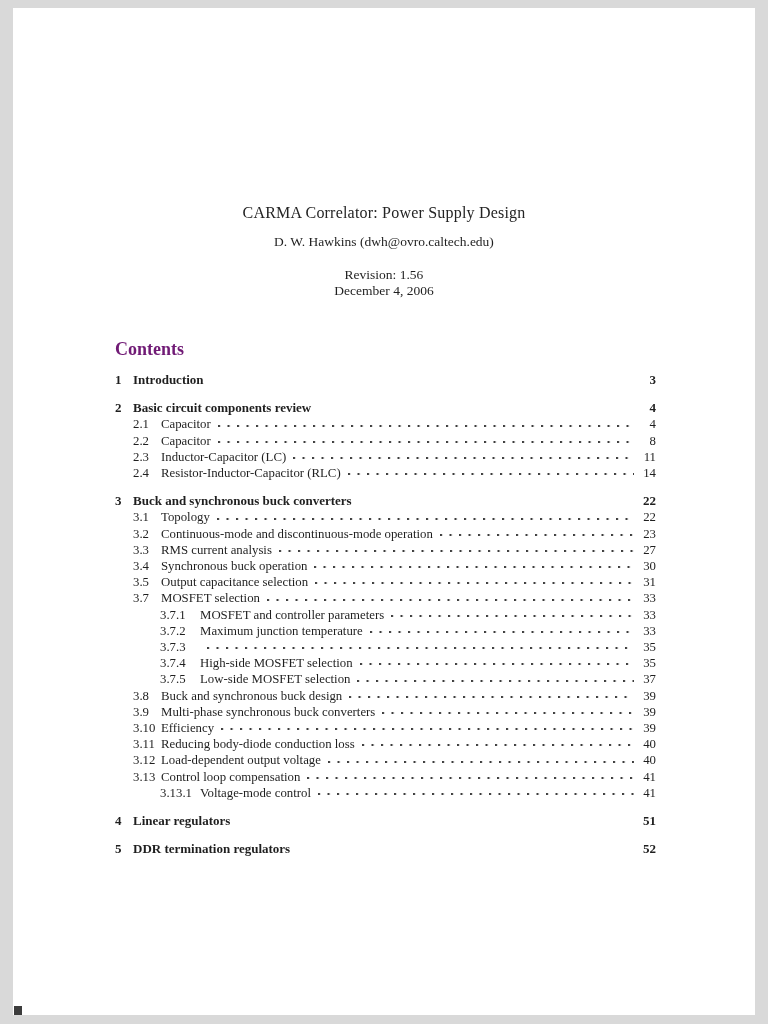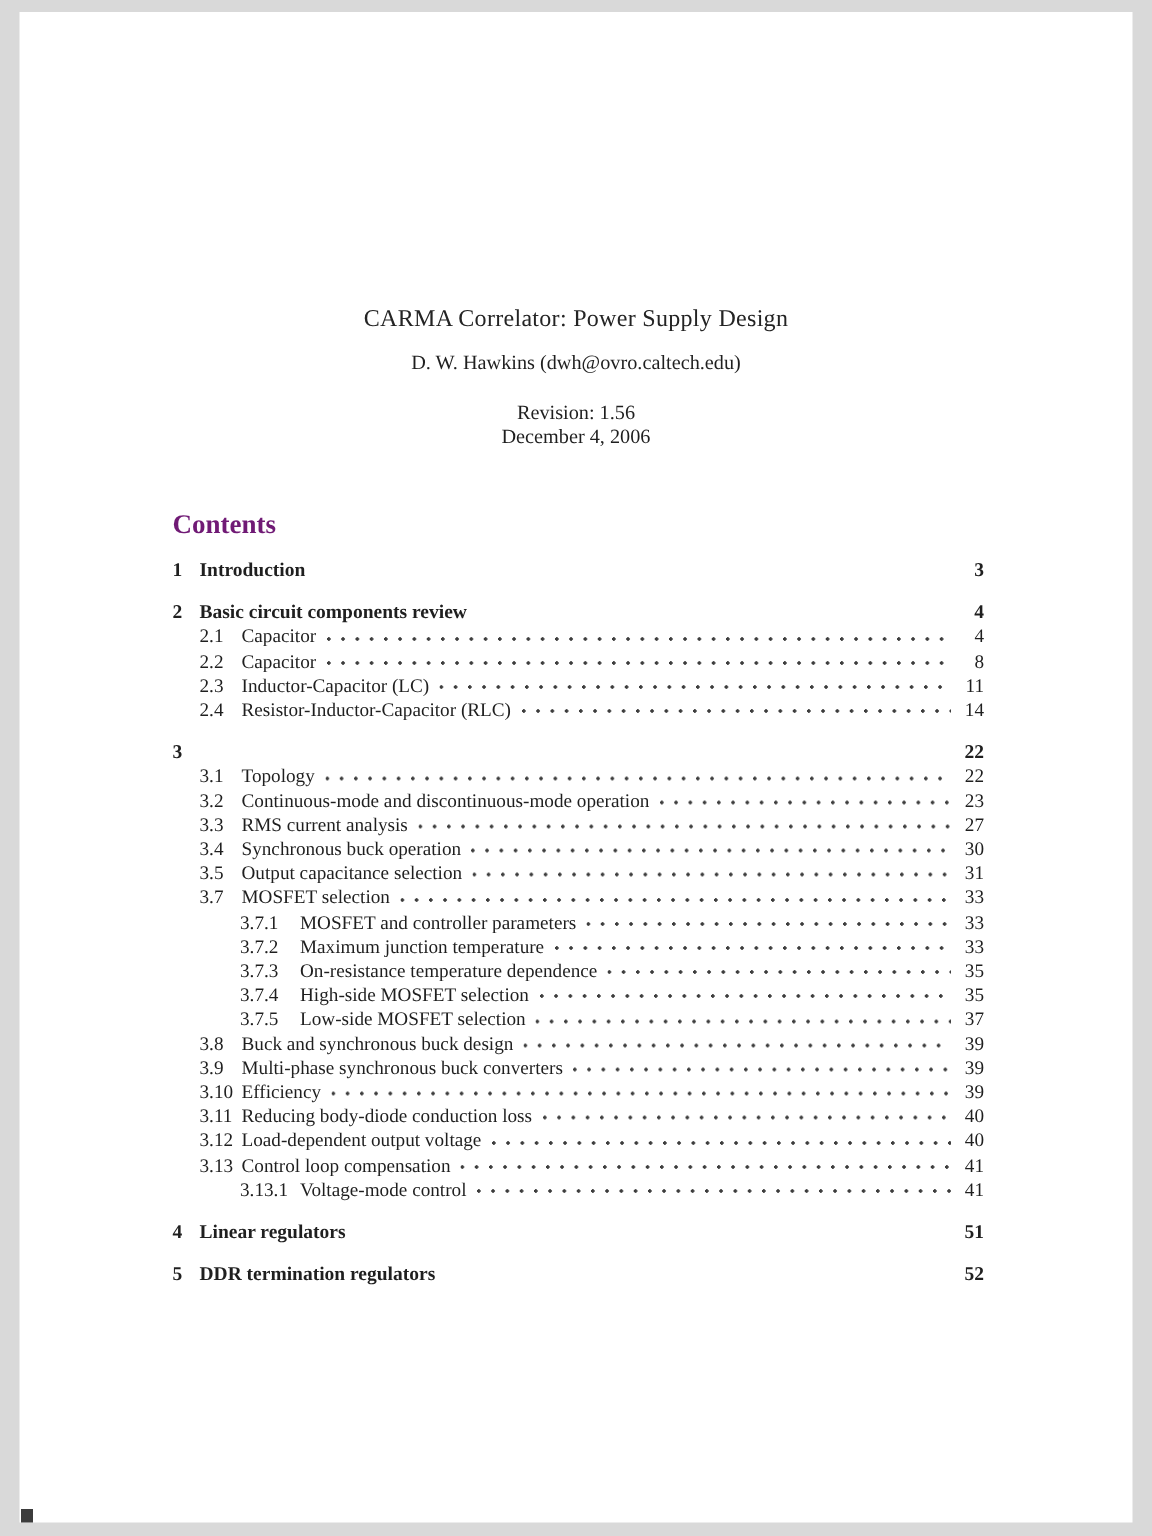--- a/index.html
+++ b/index.html
@@ -109,20 +109,21 @@
           <span class="toc-page">11</span>
         </div>
         <div class="toc-row lvl1">
           <span class="toc-num">2.4</span>
           <span class="toc-title">Resistor-Inductor-Capacitor (RLC)</span>
           <span class="toc-dots"></span>
           <span class="toc-page">14</span>
         </div>
         <div class="toc-row lvl0">
           <span class="toc-num">3</span>
+          <span class="toc-title">Buck and synchronous buck converters</span>
           <span class="toc-dots"></span>
           <span class="toc-page">22</span>
         </div>
         <div class="toc-row lvl1">
           <span class="toc-num">3.1</span>
           <span class="toc-title">Topology</span>
           <span class="toc-dots"></span>
           <span class="toc-page">22</span>
         </div>
         <div class="toc-row lvl1">
@@ -162,21 +163,20 @@
           <span class="toc-page">33</span>
         </div>
         <div class="toc-row lvl2">
           <span class="toc-num">3.7.2</span>
           <span class="toc-title">Maximum junction temperature</span>
           <span class="toc-dots"></span>
           <span class="toc-page">33</span>
         </div>
         <div class="toc-row lvl2">
           <span class="toc-num">3.7.3</span>
-          <span class="toc-title">On-resistance temperature dependence</span>
           <span class="toc-dots"></span>
           <span class="toc-page">35</span>
         </div>
         <div class="toc-row lvl2">
           <span class="toc-num">3.7.4</span>
           <span class="toc-title">High-side MOSFET selection</span>
           <span class="toc-dots"></span>
           <span class="toc-page">35</span>
         </div>
         <div class="toc-row lvl2">

